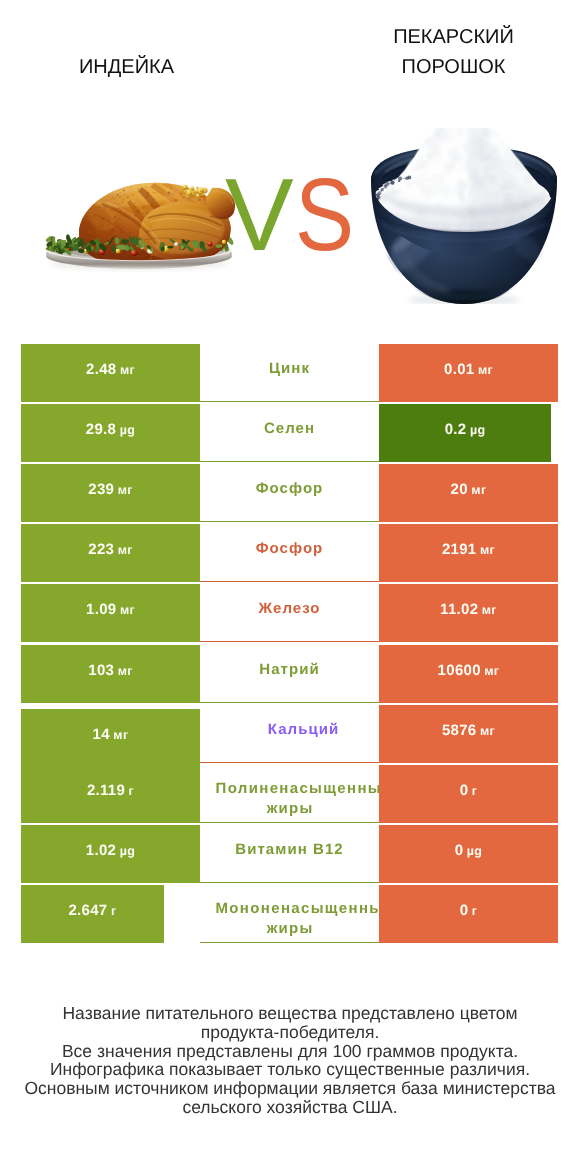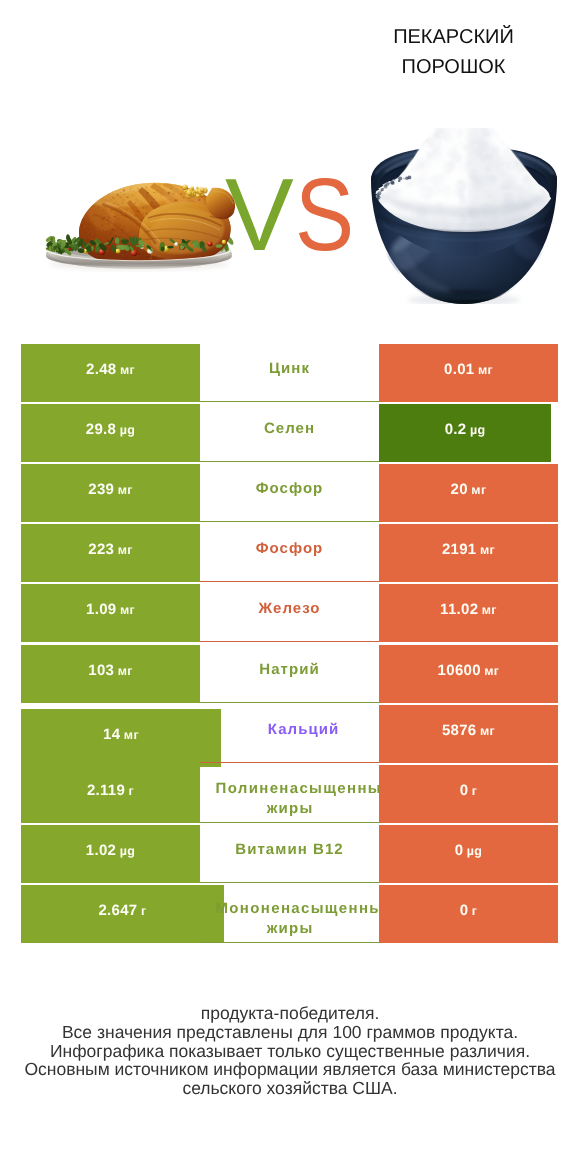--- a/index.html
+++ b/index.html
@@ -18,20 +18,21 @@
   .mid.two .l2{position:absolute;left:0;top:34px;width:179px;text-align:center;letter-spacing:1.2px;text-indent:1.2px;}
   .footer{position:absolute;left:0;top:1004px;width:580px;text-align:center;font-size:17.5px;line-height:18.8px;color:#333333;}
   #vs-wrap{position:absolute;left:225px;top:163px;font-size:103px;line-height:103px;font-weight:400;white-space:nowrap;}
   #vs-v{color:#7aa62e;display:inline-block;}
   #vs-s{color:#e3683f;display:inline-block;transform:scaleX(0.86);transform-origin:left center;margin-left:1px;}
 </style>
 </head>
 <body>
 
 <div class="page">
+  <div class="title" id="t-left">ИНДЕЙКА</div>
   <div class="title" id="t-right">ПЕКАРСКИЙ ПОРОШОК</div>
 
   <svg class="hero" id="hero-left" width="200" height="100" viewBox="0 0 200 100" style="left:38px;top:174px;">
 <defs>
 <radialGradient id="tb1" cx="50%" cy="6%" r="98%">
 <stop offset="0%" stop-color="#e8a93c"></stop>
           <stop offset="12%" stop-color="#dd9529"></stop>
 <stop offset="26%" stop-color="#cf8020"></stop>
           <stop offset="40%" stop-color="#bf6c1a"></stop>
 <stop offset="55%" stop-color="#ab5514"></stop>
@@ -2151,21 +2152,21 @@
       </div>
       <div class="cell" style="left: 21px; top: 644.555px; width: 179px; background: rgb(132, 167, 44);">
         <span class="num">103</span>
         <span class="unit">мг</span>
       </div>
       <div class="mid" style="left: 200px; top: 644.555px; width: 179px; color: rgb(125, 156, 53); border-bottom: 1px solid rgb(125, 156, 53);">Натрий</div>
       <div class="cell" style="left: 379px; top: 644.555px; width: 179px; background: rgb(227, 104, 63);">
         <span class="num">10600</span>
         <span class="unit">мг</span>
       </div>
-      <div class="cell" style="left: 21px; top: 709px; width: 200px; background: rgb(132, 167, 44);">
+      <div class="cell" style="left: 21px; top: 709px; width: 179px; background: rgb(132, 167, 44);">
         <span class="num">14</span>
         <span class="unit">мг</span>
       </div>
       <div class="mid" style="left: 200px; top: 704.666px; width: 179px; color: #8b5cf6; border-bottom: 1px solid rgb(208, 97, 60); padding-left: 28px;">Кальций</div>
       <div class="cell" style="left: 379px; top: 704.666px; width: 179px; background: rgb(227, 104, 63);">
         <span class="num">5876</span>
         <span class="unit">мг</span>
       </div>
       <div class="cell" style="left: 21px; top: 764.777px; width: 179px; background: rgb(132, 167, 44);">
         <span class="num">2.119</span>
@@ -2181,33 +2182,34 @@
       </div>
       <div class="cell" style="left: 21px; top: 824.888px; width: 179px; background: rgb(132, 167, 44);">
         <span class="num">1.02</span>
         <span class="unit">µg</span>
       </div>
       <div class="mid" style="left: 200px; top: 824.888px; width: 179px; color: rgb(125, 156, 53); border-bottom: 1px solid rgb(125, 156, 53);">Витамин B12</div>
       <div class="cell" style="left: 379px; top: 824.888px; width: 179px; background: rgb(227, 104, 63);">
         <span class="num">0</span>
         <span class="unit">µg</span>
       </div>
-      <div class="cell" style="left: 21px; top: 884.999px; width: 203px; background: rgb(132, 167, 44);">
+      <div class="cell" style="left: 21px; top: 884.999px; width: 143px; background: rgb(132, 167, 44);">
         <span class="num">2.647</span>
         <span class="unit">г</span>
       </div>
       <div class="mid two" style="left: 200px; top: 884.999px; width: 179px; color: rgb(125, 156, 53); border-bottom: 1px solid rgb(125, 156, 53);">
         <span class="l1">Мононенасыщенные</span>
         <span class="l2">жиры</span>
       </div>
       <div class="cell" style="left: 379px; top: 884.999px; width: 179px; background: rgb(227, 104, 63);">
         <span class="num">0</span>
         <span class="unit">г</span>
       </div>
     </div>
   <div class="footer" id="footer">
+      <div>Название питательного вещества представлено цветом</div>
       <div>продукта-победителя.</div>
       <div>Все значения представлены для 100 граммов продукта.</div>
       <div>Инфографика показывает только существенные различия.</div>
       <div>Основным источником информации является база министерства</div>
       <div>сельского хозяйства США.</div>
     </div>
 </div>
 
 </body></html>

